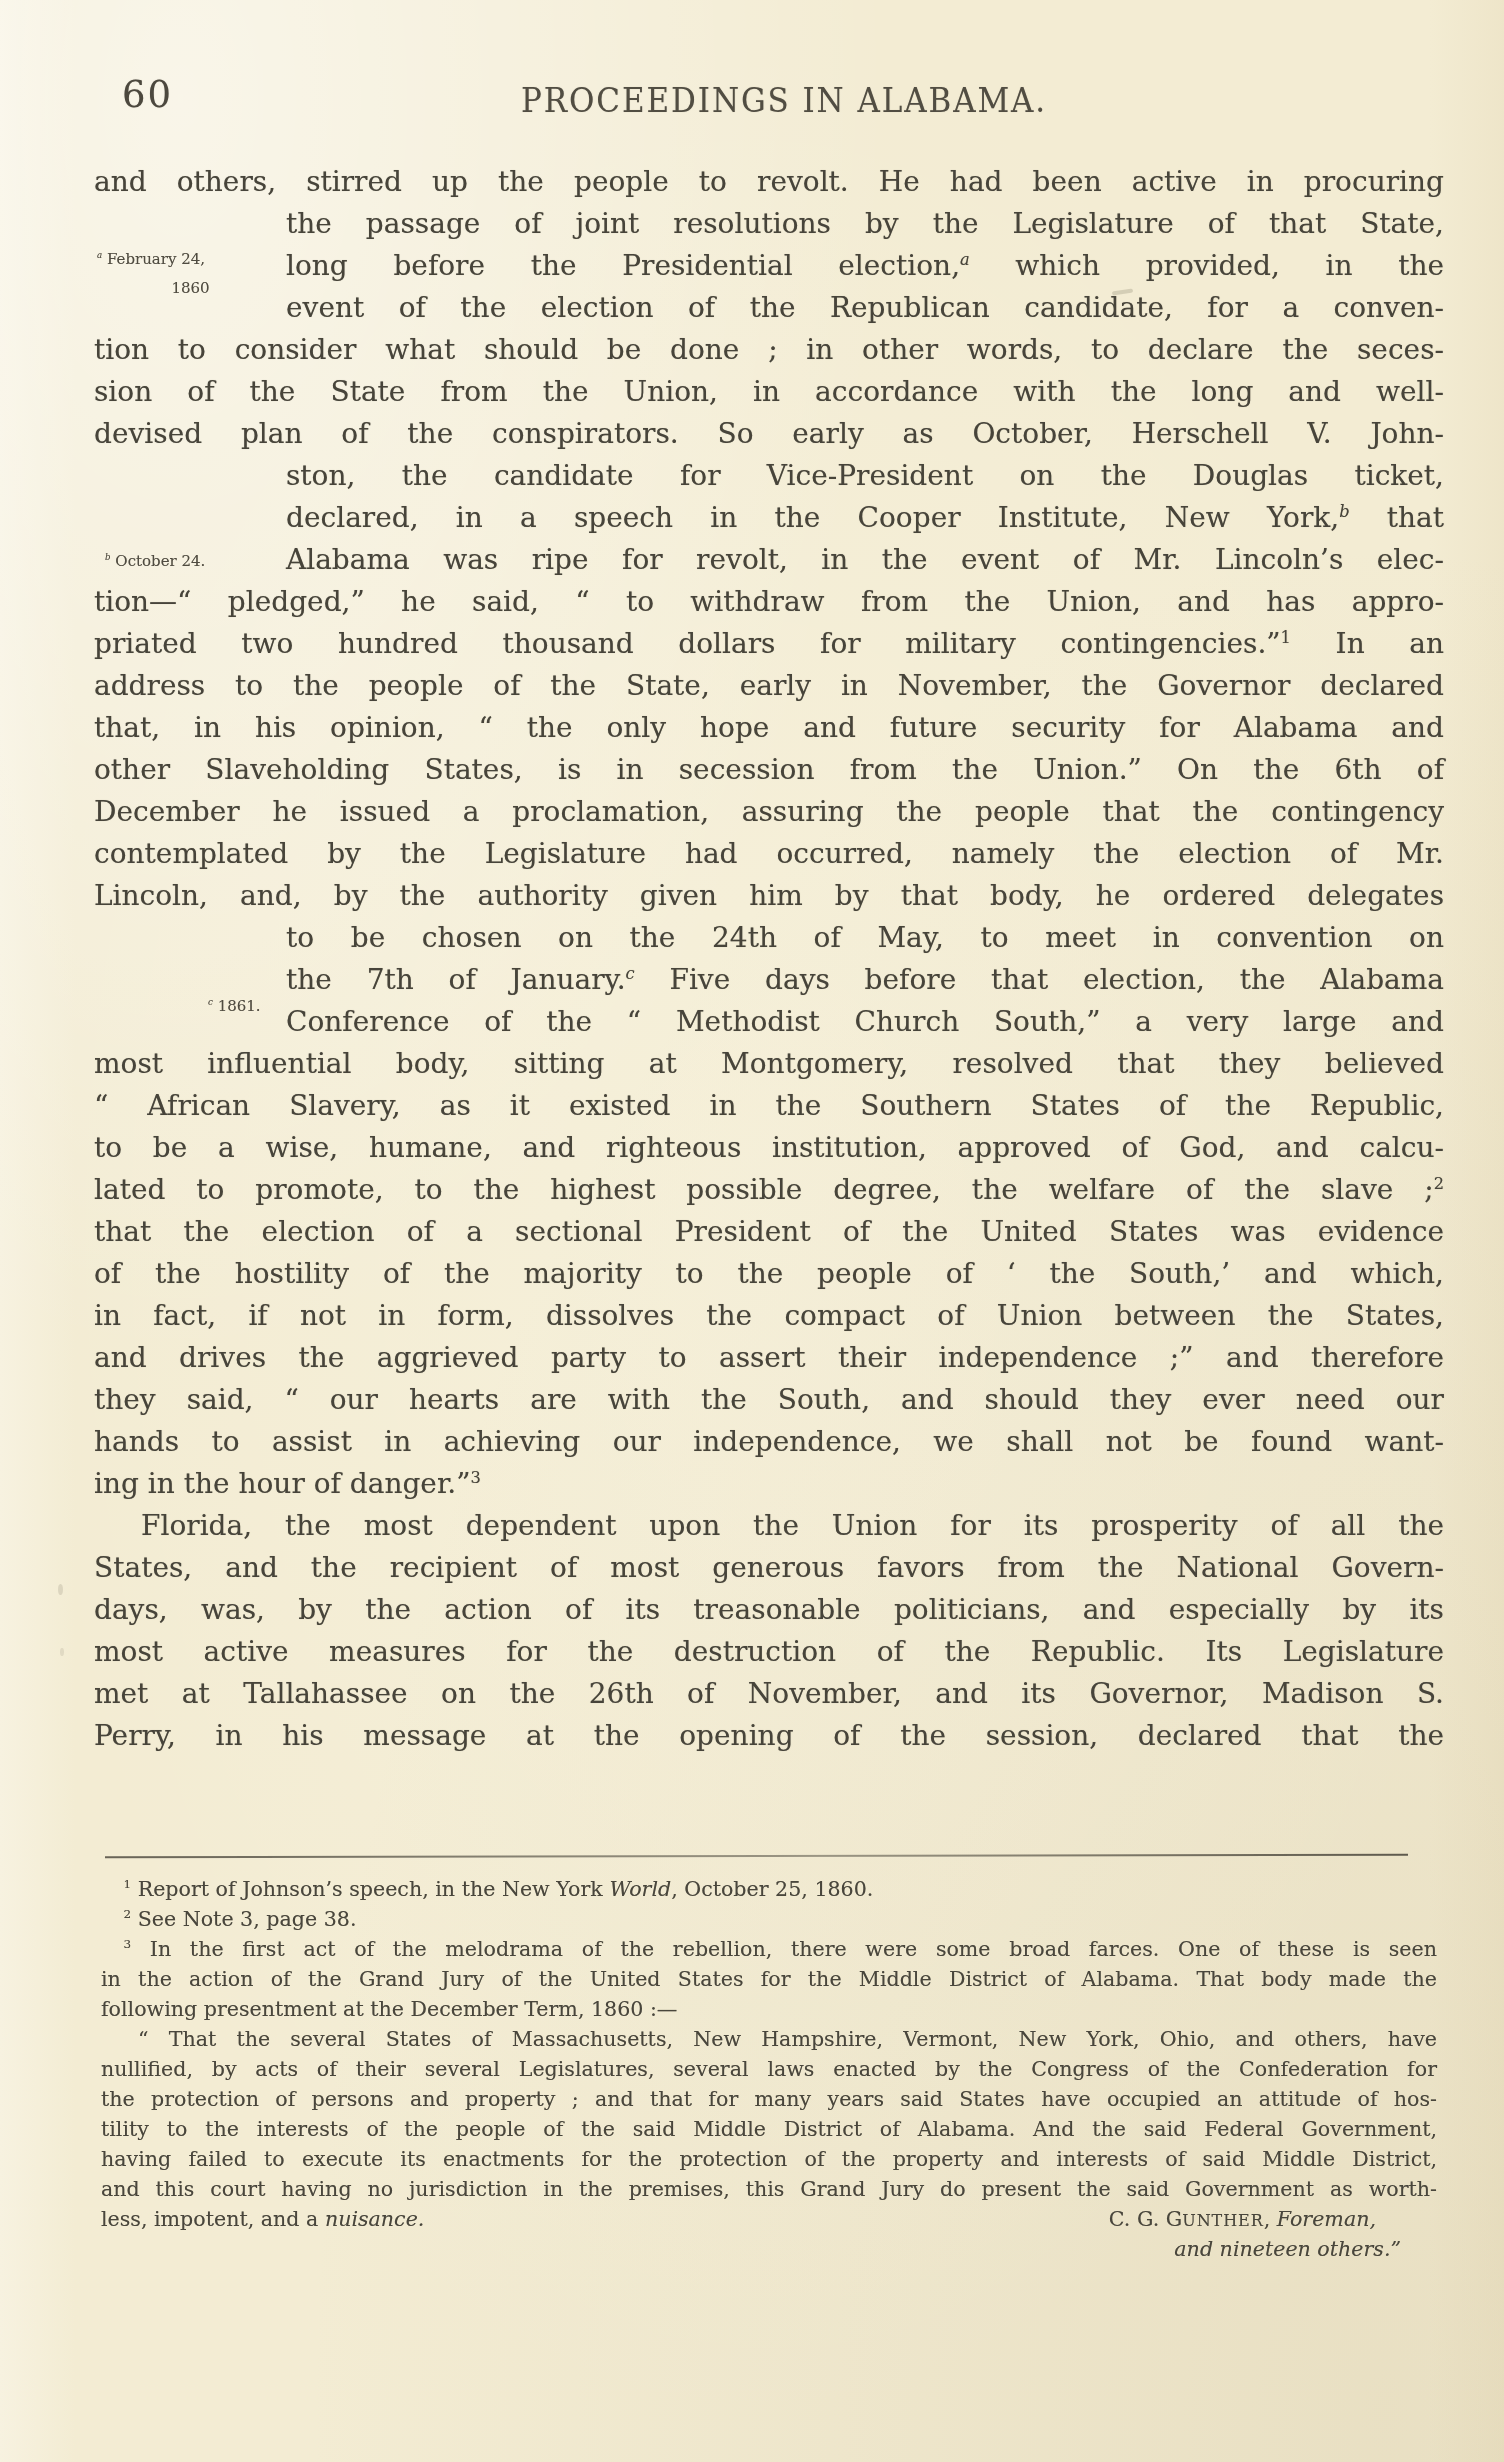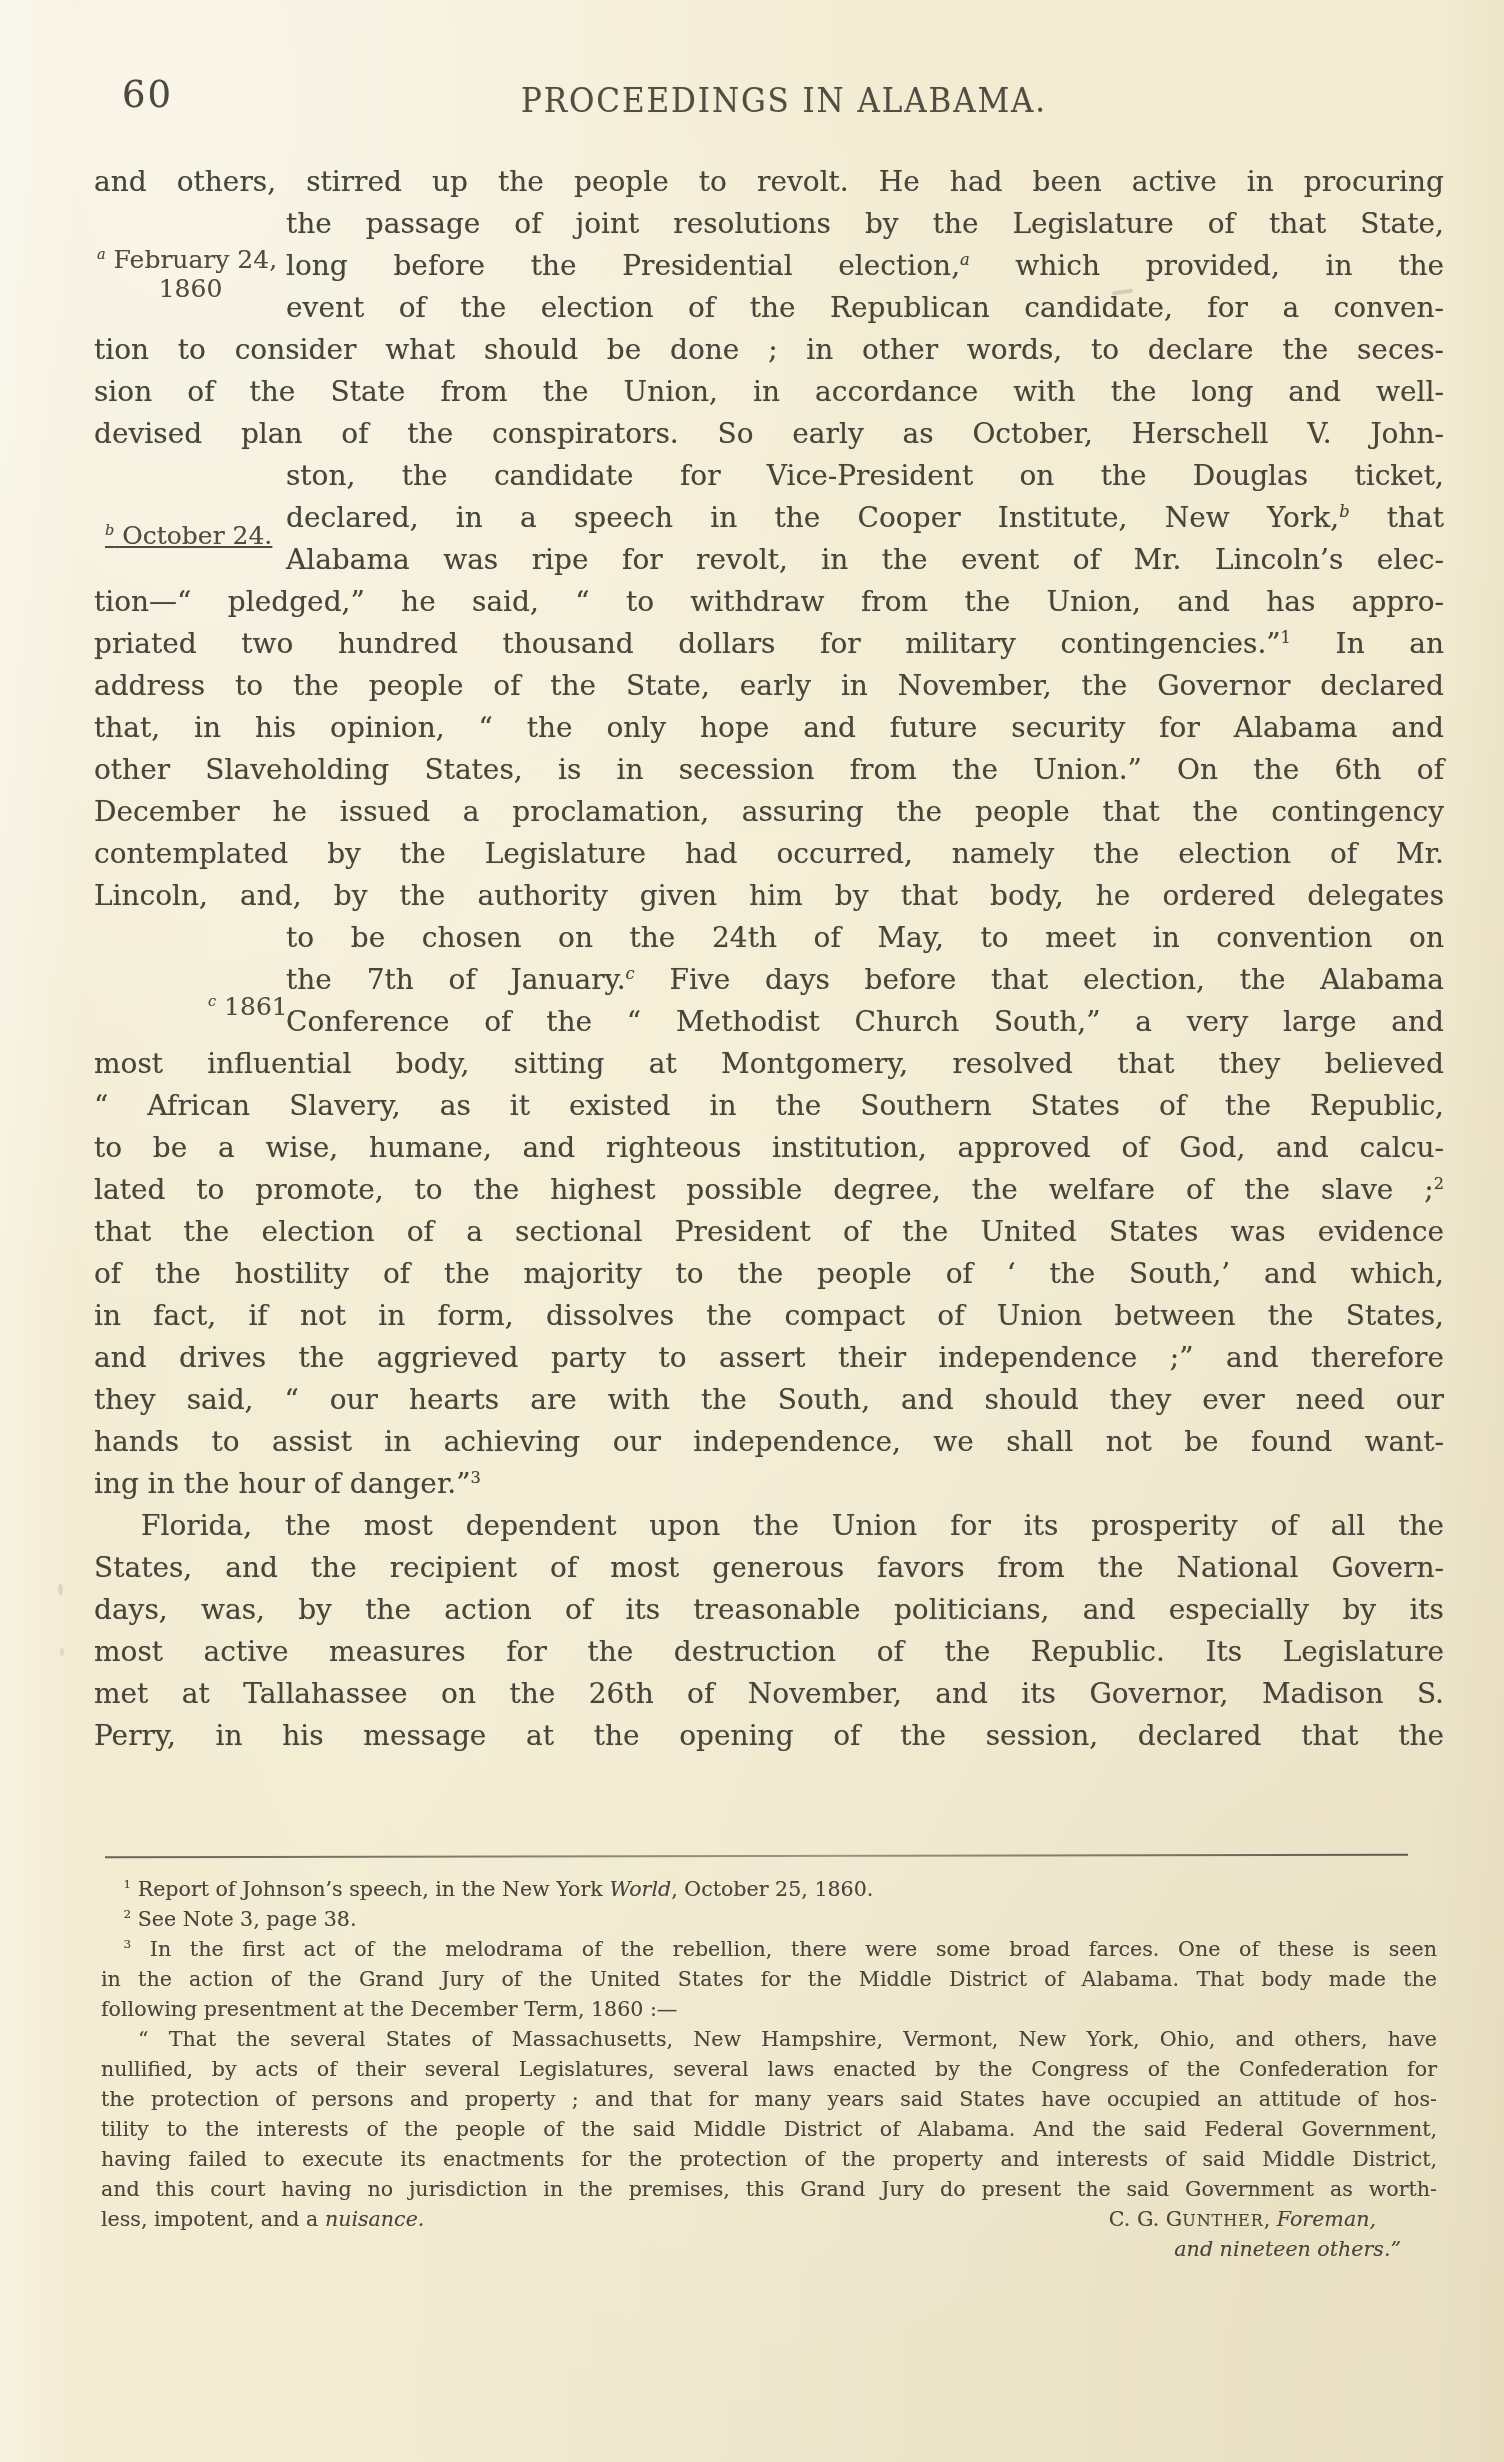--- a/index.html
+++ b/index.html
@@ -38,21 +38,21 @@
   .line{height:42px;text-align:justify;text-align-last:justify;white-space:nowrap;}
   .line.ind{padding-left:192px;}
   .line.pind{padding-left:47px;}
   .line.noj{text-align-last:left;}
   sup,.sup{font-size:58%;vertical-align:super;line-height:0;}
   .supi{font-size:58%;vertical-align:super;line-height:0;font-style:italic;}
   .i{font-style:italic;}
   .sc{font-size:78%;letter-spacing:0.9px;}
   
   .sidenote{
-    position:absolute;font-size:25px;line-height:29px;color:#504c41;
+    position:absolute;font-size:15px;line-height:29px;color:#504c41;
     text-shadow:0 0 0.6px rgba(80,76,65,.4);
   }
   .sn-center{text-align:center;}
   
   .rule{
     position:absolute;left:105px;top:1855px;width:1303px;height:1.9px;
     background:linear-gradient(90deg,rgba(70,66,56,.8),rgba(70,66,56,.5) 55%,rgba(70,66,56,.85));
     transform:rotate(-0.12deg);
   }
   
@@ -77,21 +77,21 @@
   <div>
     <div class="pagenum">60</div>
     <div class="runhead">PROCEEDINGS IN ALABAMA.</div>
   </div>
 
   <div id="sidenotes">
       <div class="sidenote" style="top: 245px; left: 97px; width: 187px;">
         <div><span class="supi">a</span> February 24,</div>
         <div class="sn-center">1860</div>
       </div>
-      <div class="sidenote" style="top: 521px; left: 105px; width: 187px; text-decoration: underline;">
+      <div class="sidenote" style="top: 547px; left: 105px; width: 187px;">
         <div><span class="supi">b</span> October 24.</div>
       </div>
       <div class="sidenote" style="top: 983px; left: 208px; width: 122px; margin-top: 9px;">
         <div><span class="supi">c</span> 1861.</div>
       </div>
     </div>
 
   <div class="bodytext" id="bodytext">
       <div class="line"><span>and others, stirred up the people to revolt.  He had been active in procuring</span></div>
       <div class="line ind"><span>the passage of joint resolutions by the Legislature of that State,</span></div>

